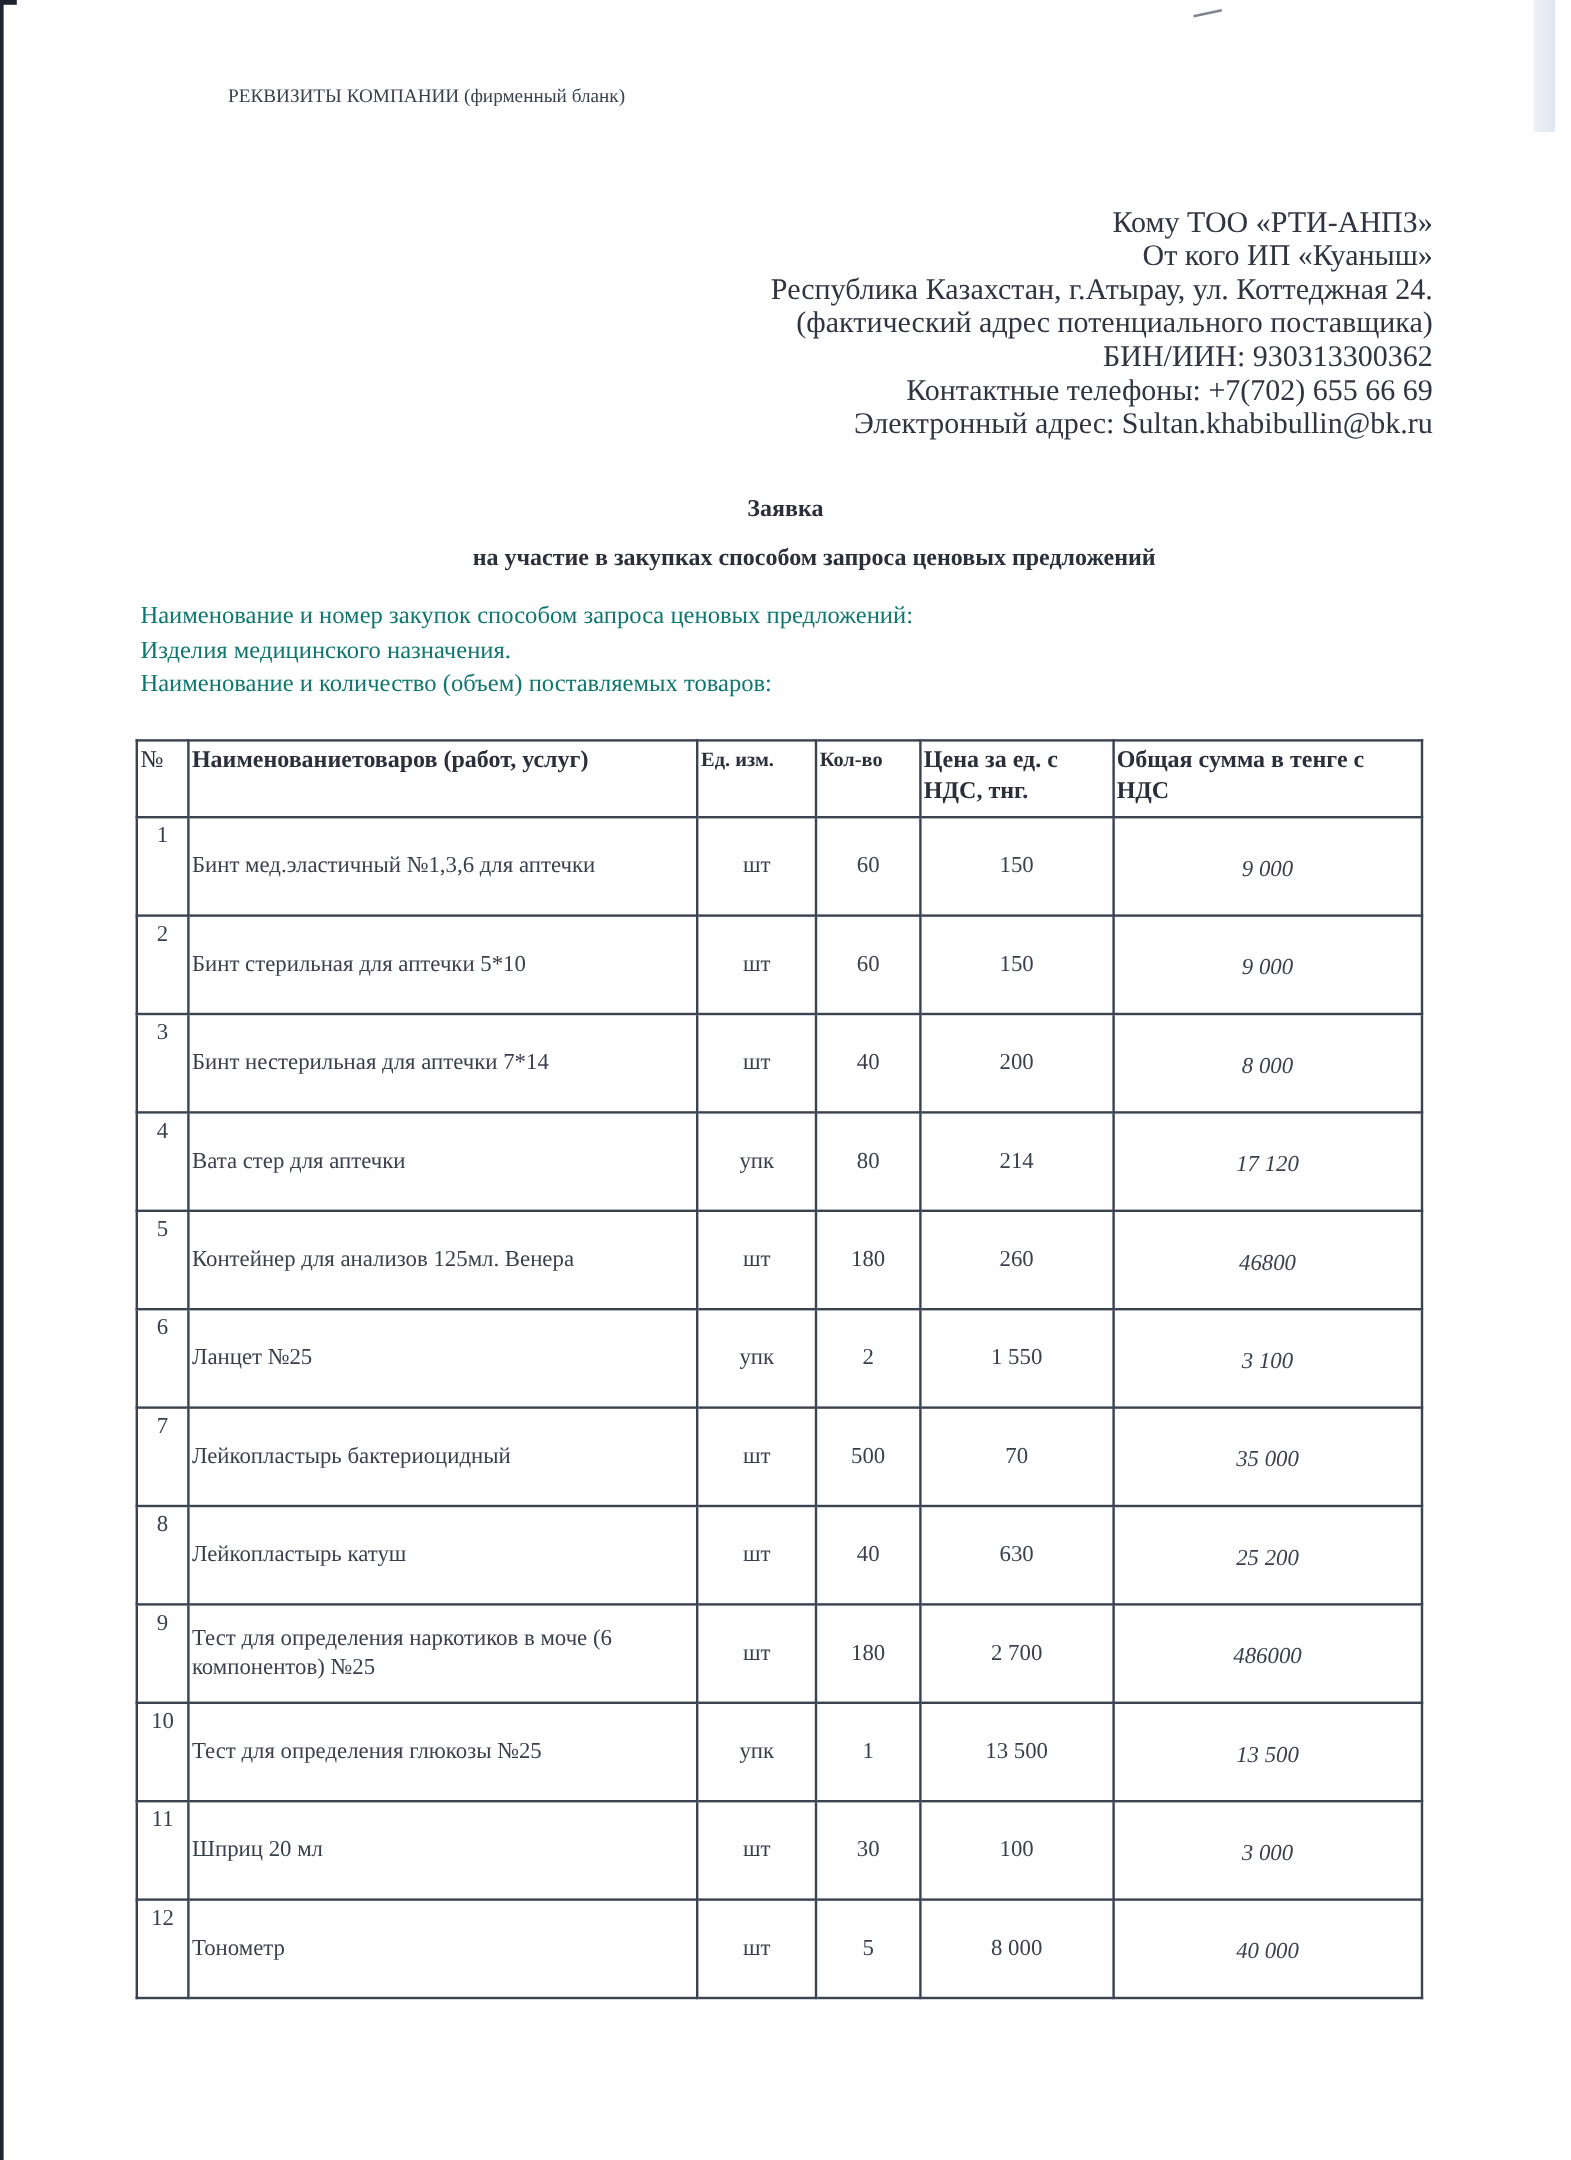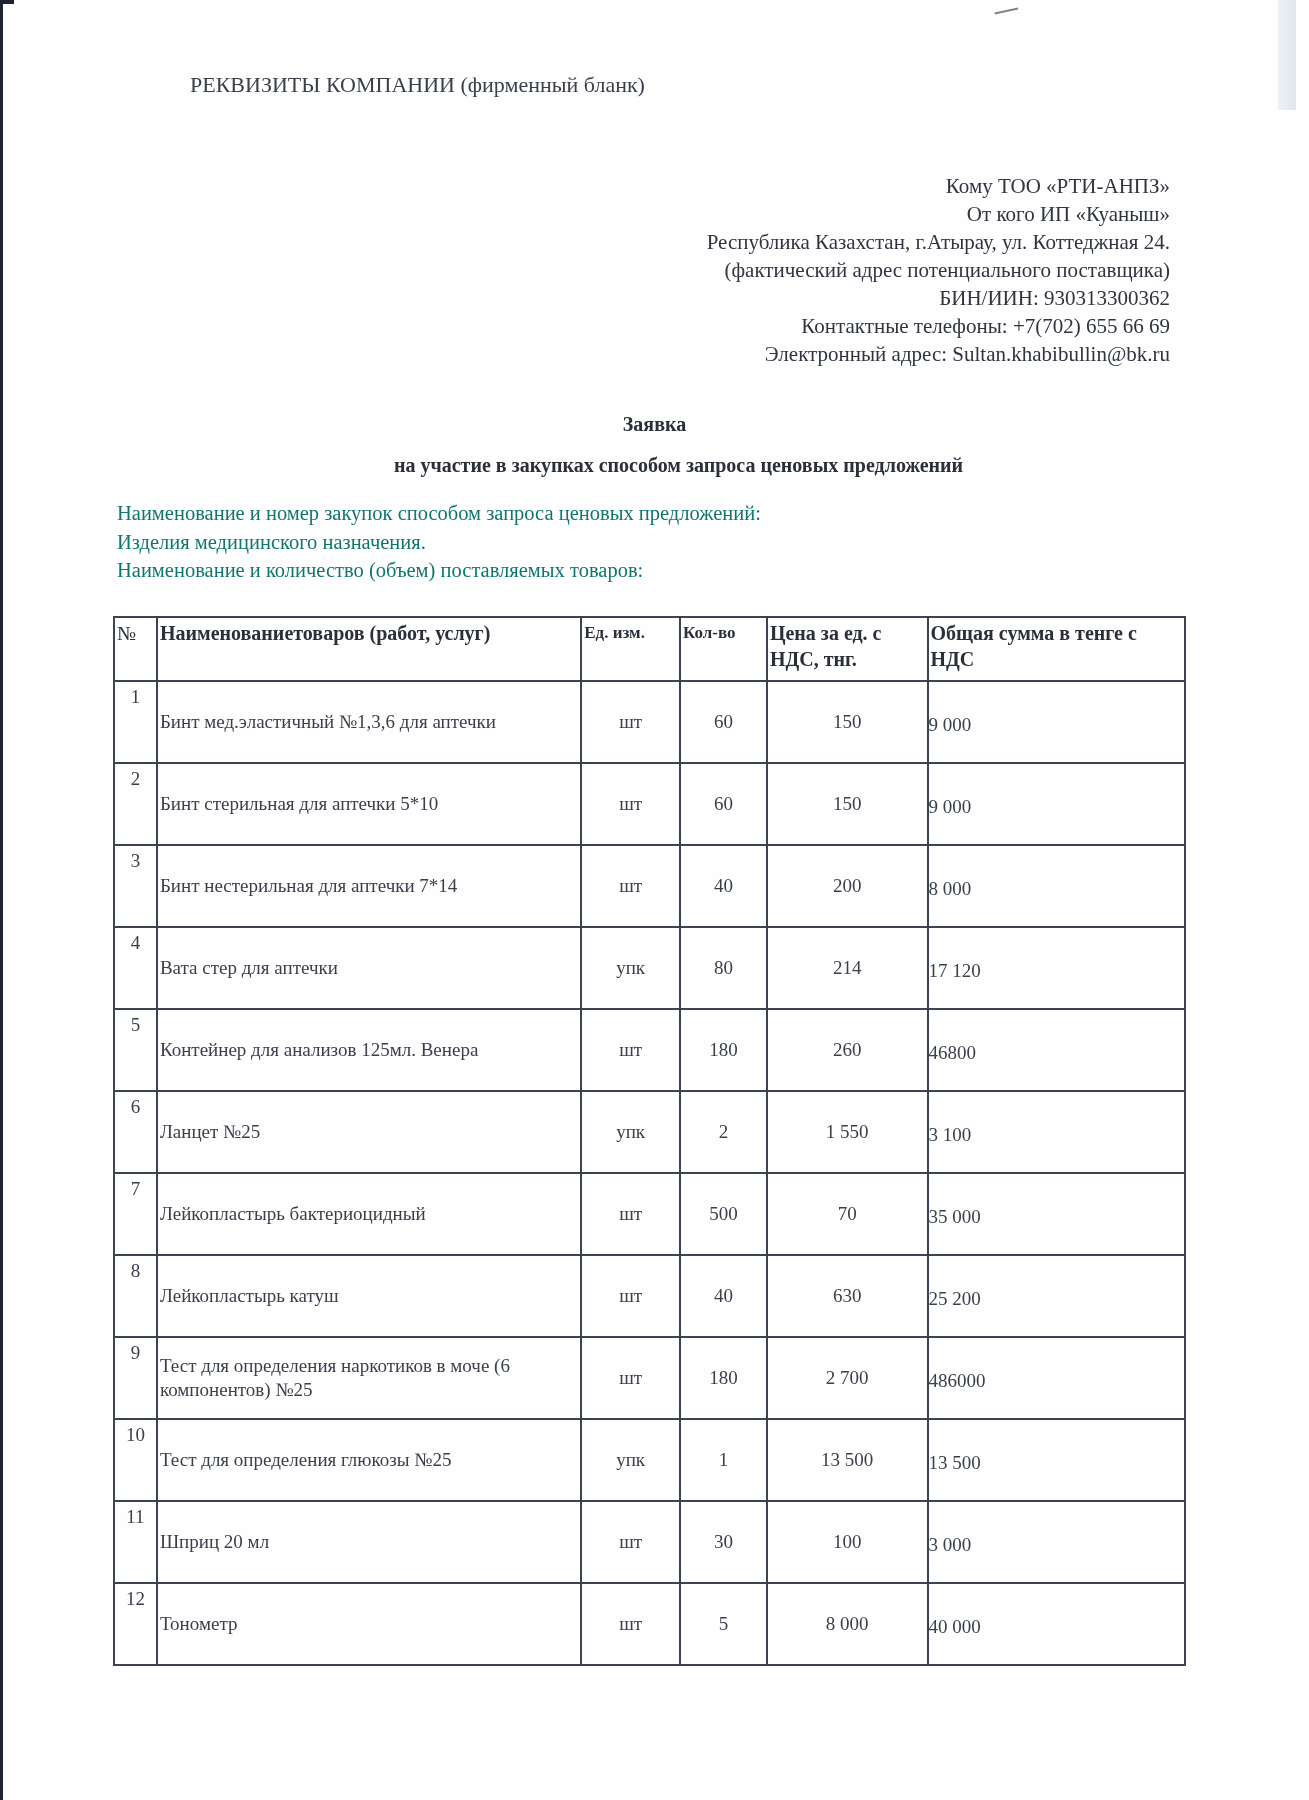--- a/index.html
+++ b/index.html
@@ -8,39 +8,39 @@
     background:#fefefe;
     font-family:"Liberation Serif", serif;
     color:#2a2f3a;
   }
   .scan-edge-left { position:absolute; left:0; top:0; width:3px; height:1800px; background:#1d2430; }
   .scan-edge-top { position:absolute; left:0; top:0; width:14px; height:4px; background:#1d2430; }
   .scan-shadow-right { position:absolute; left:1278px; top:0; width:18px; height:110px;
     background:linear-gradient(to right,#eef2f6,#dfe6ee); }
   .scribble { position:absolute; left:995px; top:10px; width:24px; height:6px;
     border-top:2px solid #4a4f5a; transform:rotate(-12deg); opacity:.7; }
-  .letterhead { position:absolute; left:190px; top:72px; font-size:22px; color:#3a3f4c; }
-  .addr { position:absolute; right:139px; top:172px; text-align:right; font-size:21px; line-height:28px; color:#2f3440; }
+  .letterhead { position:absolute; left:190px; top:72px; font-size:16px; color:#3a3f4c; }
+  .addr { position:absolute; right:115px; top:172px; text-align:right; font-size:25px; line-height:28px; color:#2f3440; }
   .addr div { white-space:nowrap; }
   .title { position:absolute; left:0; width:1309px; text-align:center; font-weight:bold; font-size:20px; color:#2a2f3a; }
   .t1 { top:413px; }
   .t2 { top:454px; padding-left:48px; box-sizing:border-box;text-align:center; }
   .para { position:absolute; left:117px; top:499px; font-size:20.5px; line-height:28.5px; color:#0f766e; }
   table.items {
     position:absolute; left:113px; top:616px; width:1073px;
     border-collapse:collapse; font-size:19px; color:#3a3f4c;
   }
   table.items td, table.items th { border:2px solid #3b4250; padding:0; vertical-align:top; }
   table.items th { font-weight:bold; text-align:left; font-size:20px; line-height:26px; color:#2a2f3a; height:60px; padding:2px 2px 0 2px; }
   table.items th.small { font-size:17px; }
   table.items tr.row td { height:74px; }
   td.num { text-align:center; font-size:19px; padding-top:4px !important; }
   td.name { vertical-align:middle !important; padding-left:2px !important; line-height:24px;margin-top:24px; }
   td.c { text-align:center; vertical-align:middle !important;margin-top:45px; }
-  td.total { text-align:left; vertical-align:middle !important; padding-top:6px !important; }
+  td.total { text-align:center; vertical-align:middle !important; padding-top:6px !important;font-style:italic; }
   col.cn { width:43px; } col.cname { width:425px; } col.cu { width:99px; }
   col.cq { width:87px; } col.cp { width:161px; } col.ct { width:258px; }
 </style>
 </head>
 <body>
 
 <div class="scan-edge-left"></div>
 <div class="scan-edge-top"></div>
 <div class="scan-shadow-right"></div>
 <div class="scribble"></div>

